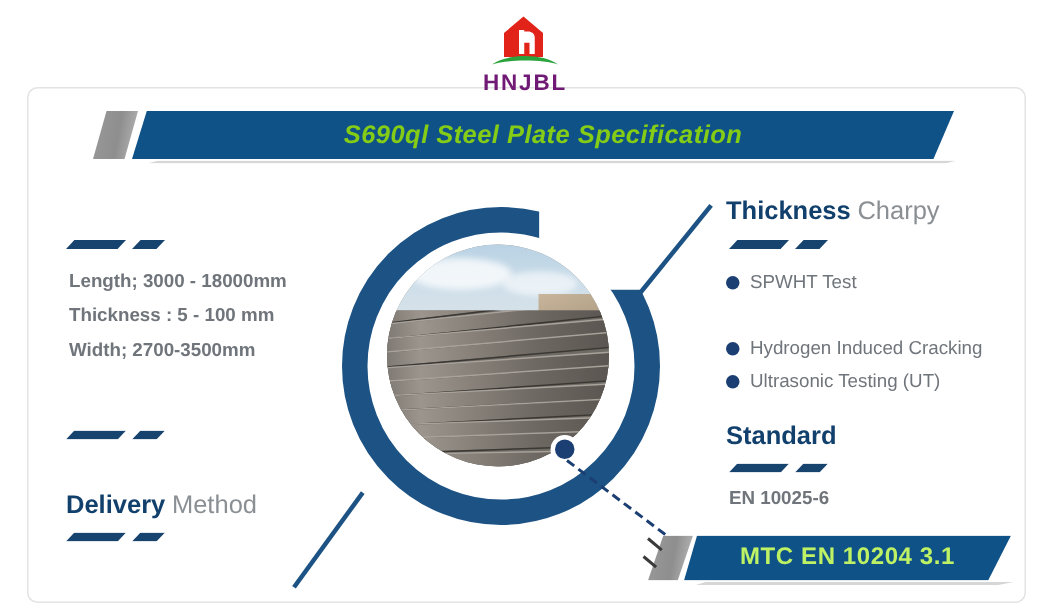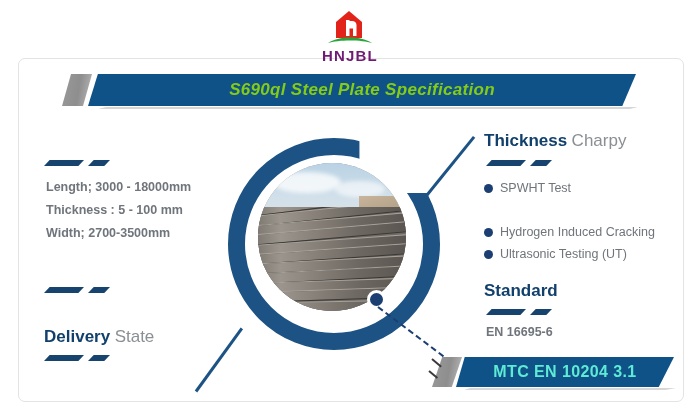--- a/index.html
+++ b/index.html
@@ -109,21 +109,21 @@
     position:absolute;left:0;top:0;width:30px;height:30px;
     background:linear-gradient(100deg,#9a9a9a 0%,#8e8e8e 55%,#bdbdbd 100%);
     clip-path:polygon(34% 0,100% 0,66% 100%,0 100%);
   }
   .mtc-bar{
     position:absolute;left:24px;top:0;width:218px;height:30px;
     background:#0f5288;
     clip-path:polygon(4% 0,100% 0,93% 100%,0 100%);
     display:flex;align-items:center;justify-content:center;
   }
-  .mtc-bar span{color:#5eead4;font-size:16px;font-weight:700;letter-spacing:.4px;}
+  .mtc-bar span{color:#bef264;font-size:16px;font-weight:700;letter-spacing:.4px;}
   .mtc-shadow{
     position:absolute;left:32px;top:31px;width:212px;height:2px;background:#d6d6d6;
     clip-path:polygon(3% 0,100% 0,95% 100%,0 100%);
   }
   .tick{position:absolute;background:#3a3a3a;transform-origin:left center;}
 </style>
 </head>
 <body>
 
 <div id="root">
@@ -159,21 +159,21 @@
   <div class="body-text" style="left:46px;top:203px;">Thickness : 5 - 100 mm</div>
   <div class="body-text" style="left:46px;top:226px;">Width; 2700-3500mm</div>
 
   <div class="dashes" style="left:44px;top:286px;">
     <div class="dash-long"></div>
     <div class="dash-short"></div>
   </div>
 
   <div class="heading" style="left:44px;top:327px;">
     <span class="h-strong">Delivery</span>
-    <span class="h-light">State</span>
+    <span class="h-light">Method</span>
   </div>
   <div class="dashes" style="left:44px;top:354px;">
     <div class="dash-long"></div>
     <div class="dash-short"></div>
   </div>
 
   <div class="circle-zone">
     <div class="ring"></div>
     <div class="photo">
       <div class="sky"></div>
@@ -226,21 +226,21 @@
   </div>
 
   <div class="heading" style="left:484px;top:281px;">
     <span class="h-strong">Standard</span>
     <span class="h-light"></span>
   </div>
   <div class="dashes" style="left:486px;top:308px;">
     <div class="dash-long"></div>
     <div class="dash-short"></div>
   </div>
-  <div class="body-text" style="left:486px;top:325px;">EN 16695-6</div>
+  <div class="body-text" style="left:486px;top:325px;">EN 10025-6</div>
 
   <div class="mtc-wrap">
     <div class="mtc-gray"></div>
     <div class="mtc-bar">
       <span>MTC EN 10204 3.1</span>
     </div>
     <div class="mtc-shadow"></div>
   </div>
   <div class="tick" style="left:432px;top:358px;width:12px;height:2px;transform:rotate(40deg);"></div>
   <div class="tick" style="left:429px;top:370px;width:11px;height:2px;transform:rotate(40deg);"></div>

